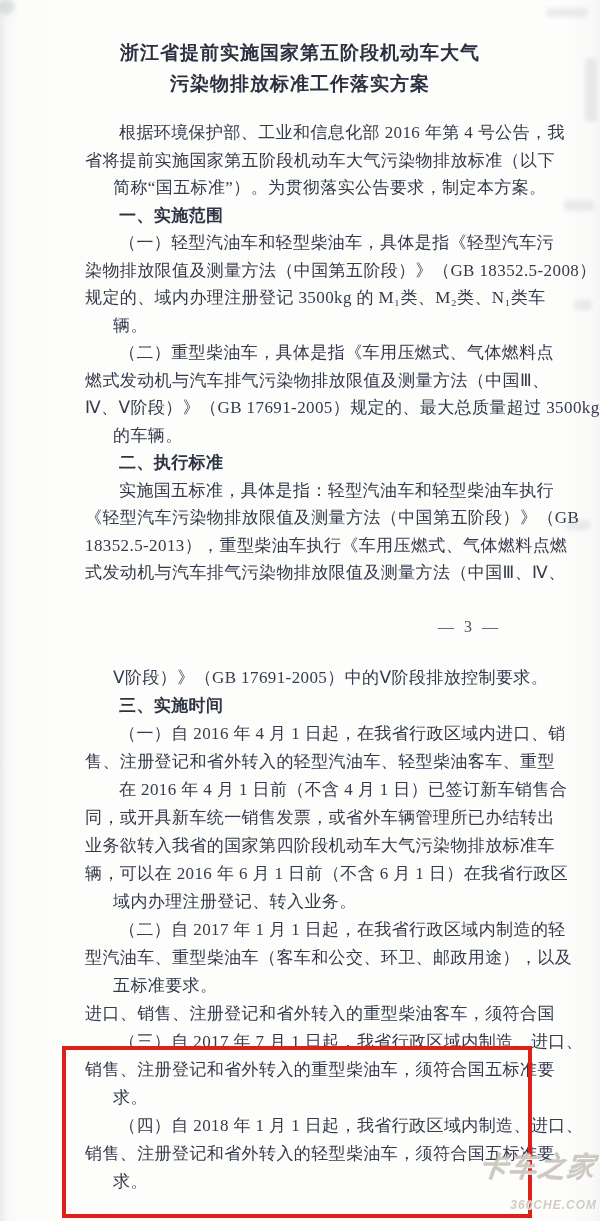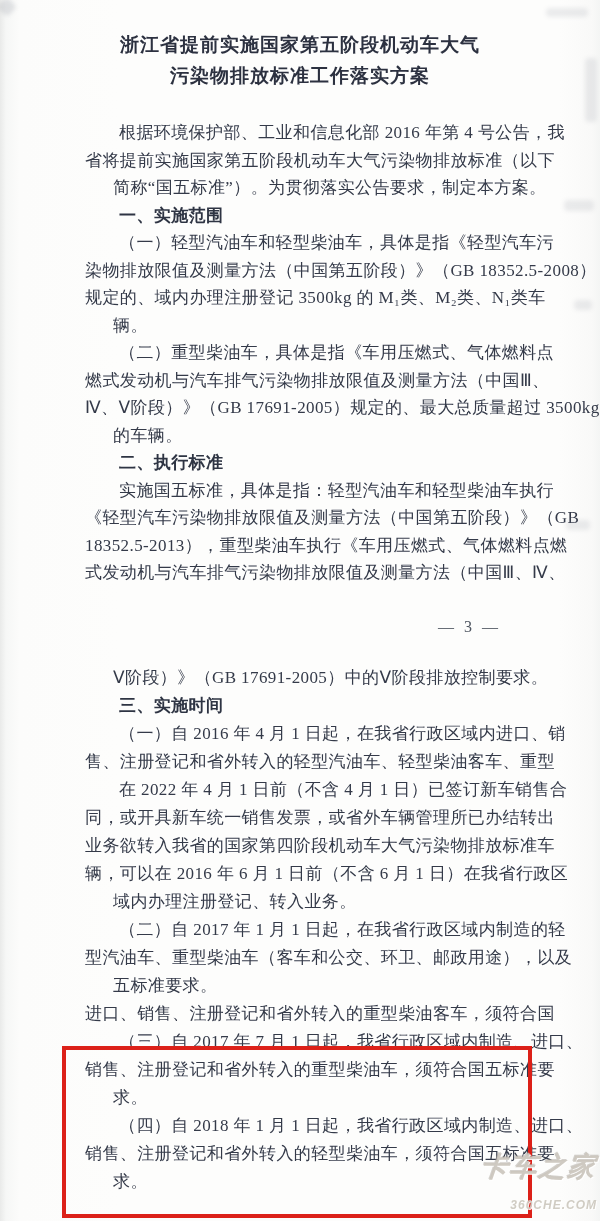--- a/index.html
+++ b/index.html
@@ -3,21 +3,21 @@
 <meta charset="utf-8">
 <style>
   html,body { margin:0; padding:0; background:#ffffff; }
   .page {
     position:relative; width:600px; height:1221px; overflow:hidden;
     background:linear-gradient(90deg,#e9eae9 0px,#f6f7f6 6px,#fcfcfb 20px,#fdfdfc 120px,#fdfdfc 560px,#f9f9f8 592px,#f4f5f4 600px);
     font-family:"Liberation Serif", serif;
   }
   
   .title {
-    position:absolute; top:29px; left:0; width:100%;
+    position:absolute; top:37px; left:0; width:100%;
     text-align:center; font-weight:bold; font-size:19px; line-height:31px;
     letter-spacing:1px; color:#2c3140;
   }
   
   .col { position:absolute; left:85px; top:119px; width:436px; color:#343a49; }
   .ln {
     height:27.5px; line-height:27.5px; font-size:17px; letter-spacing:.4px;
     white-space:nowrap; overflow:visible;
     text-align:justify; text-align-last:justify;
   }
@@ -97,21 +97,21 @@
     <div class="ln">《轻型汽车污染物排放限值及测量方法（中国第五阶段）》（GB</div>
     <div class="ln">18352.5-2013），重型柴油车执行《车用压燃式、气体燃料点燃</div>
     <div class="ln">式发动机与汽车排气污染物排放限值及测量方法（中国Ⅲ、Ⅳ、</div>
 
     <div class="pagenum">— 3 —</div>
 
     <div class="ln ln2 end">Ⅴ阶段）》（GB 17691-2005）中的Ⅴ阶段排放控制要求。</div>
     <div class="ln ln2 head">三、实施时间</div>
     <div class="ln ln2 first">（一）自 2016 年 4 月 1 日起，在我省行政区域内进口、销</div>
     <div class="ln ln2">售、注册登记和省外转入的轻型汽油车、轻型柴油客车、重型</div>
-    <div class="ln ln2 first">在 2022 年 4 月 1 日前（不含 4 月 1 日）已签订新车销售合</div>
+    <div class="ln ln2 first">在 2016 年 4 月 1 日前（不含 4 月 1 日）已签订新车销售合</div>
     <div class="ln ln2">同，或开具新车统一销售发票，或省外车辆管理所已办结转出</div>
     <div class="ln ln2">业务欲转入我省的国家第四阶段机动车大气污染物排放标准车</div>
     <div class="ln ln2">辆，可以在 2016 年 6 月 1 日前（不含 6 月 1 日）在我省行政区</div>
     <div class="ln ln2 end">域内办理注册登记、转入业务。</div>
     <div class="ln ln2 first">（二）自 2017 年 1 月 1 日起，在我省行政区域内制造的轻</div>
     <div class="ln ln2">型汽油车、重型柴油车（客车和公交、环卫、邮政用途），以及</div>
     <div class="ln ln2 end">五标准要求。</div>
     <div class="ln ln2">进口、销售、注册登记和省外转入的重型柴油客车，须符合国</div>
     <div class="ln ln2 first">（三）自 2017 年 7 月 1 日起，我省行政区域内制造、进口、</div>
     <div class="ln ln2">销售、注册登记和省外转入的重型柴油车，须符合国五标准要</div>

